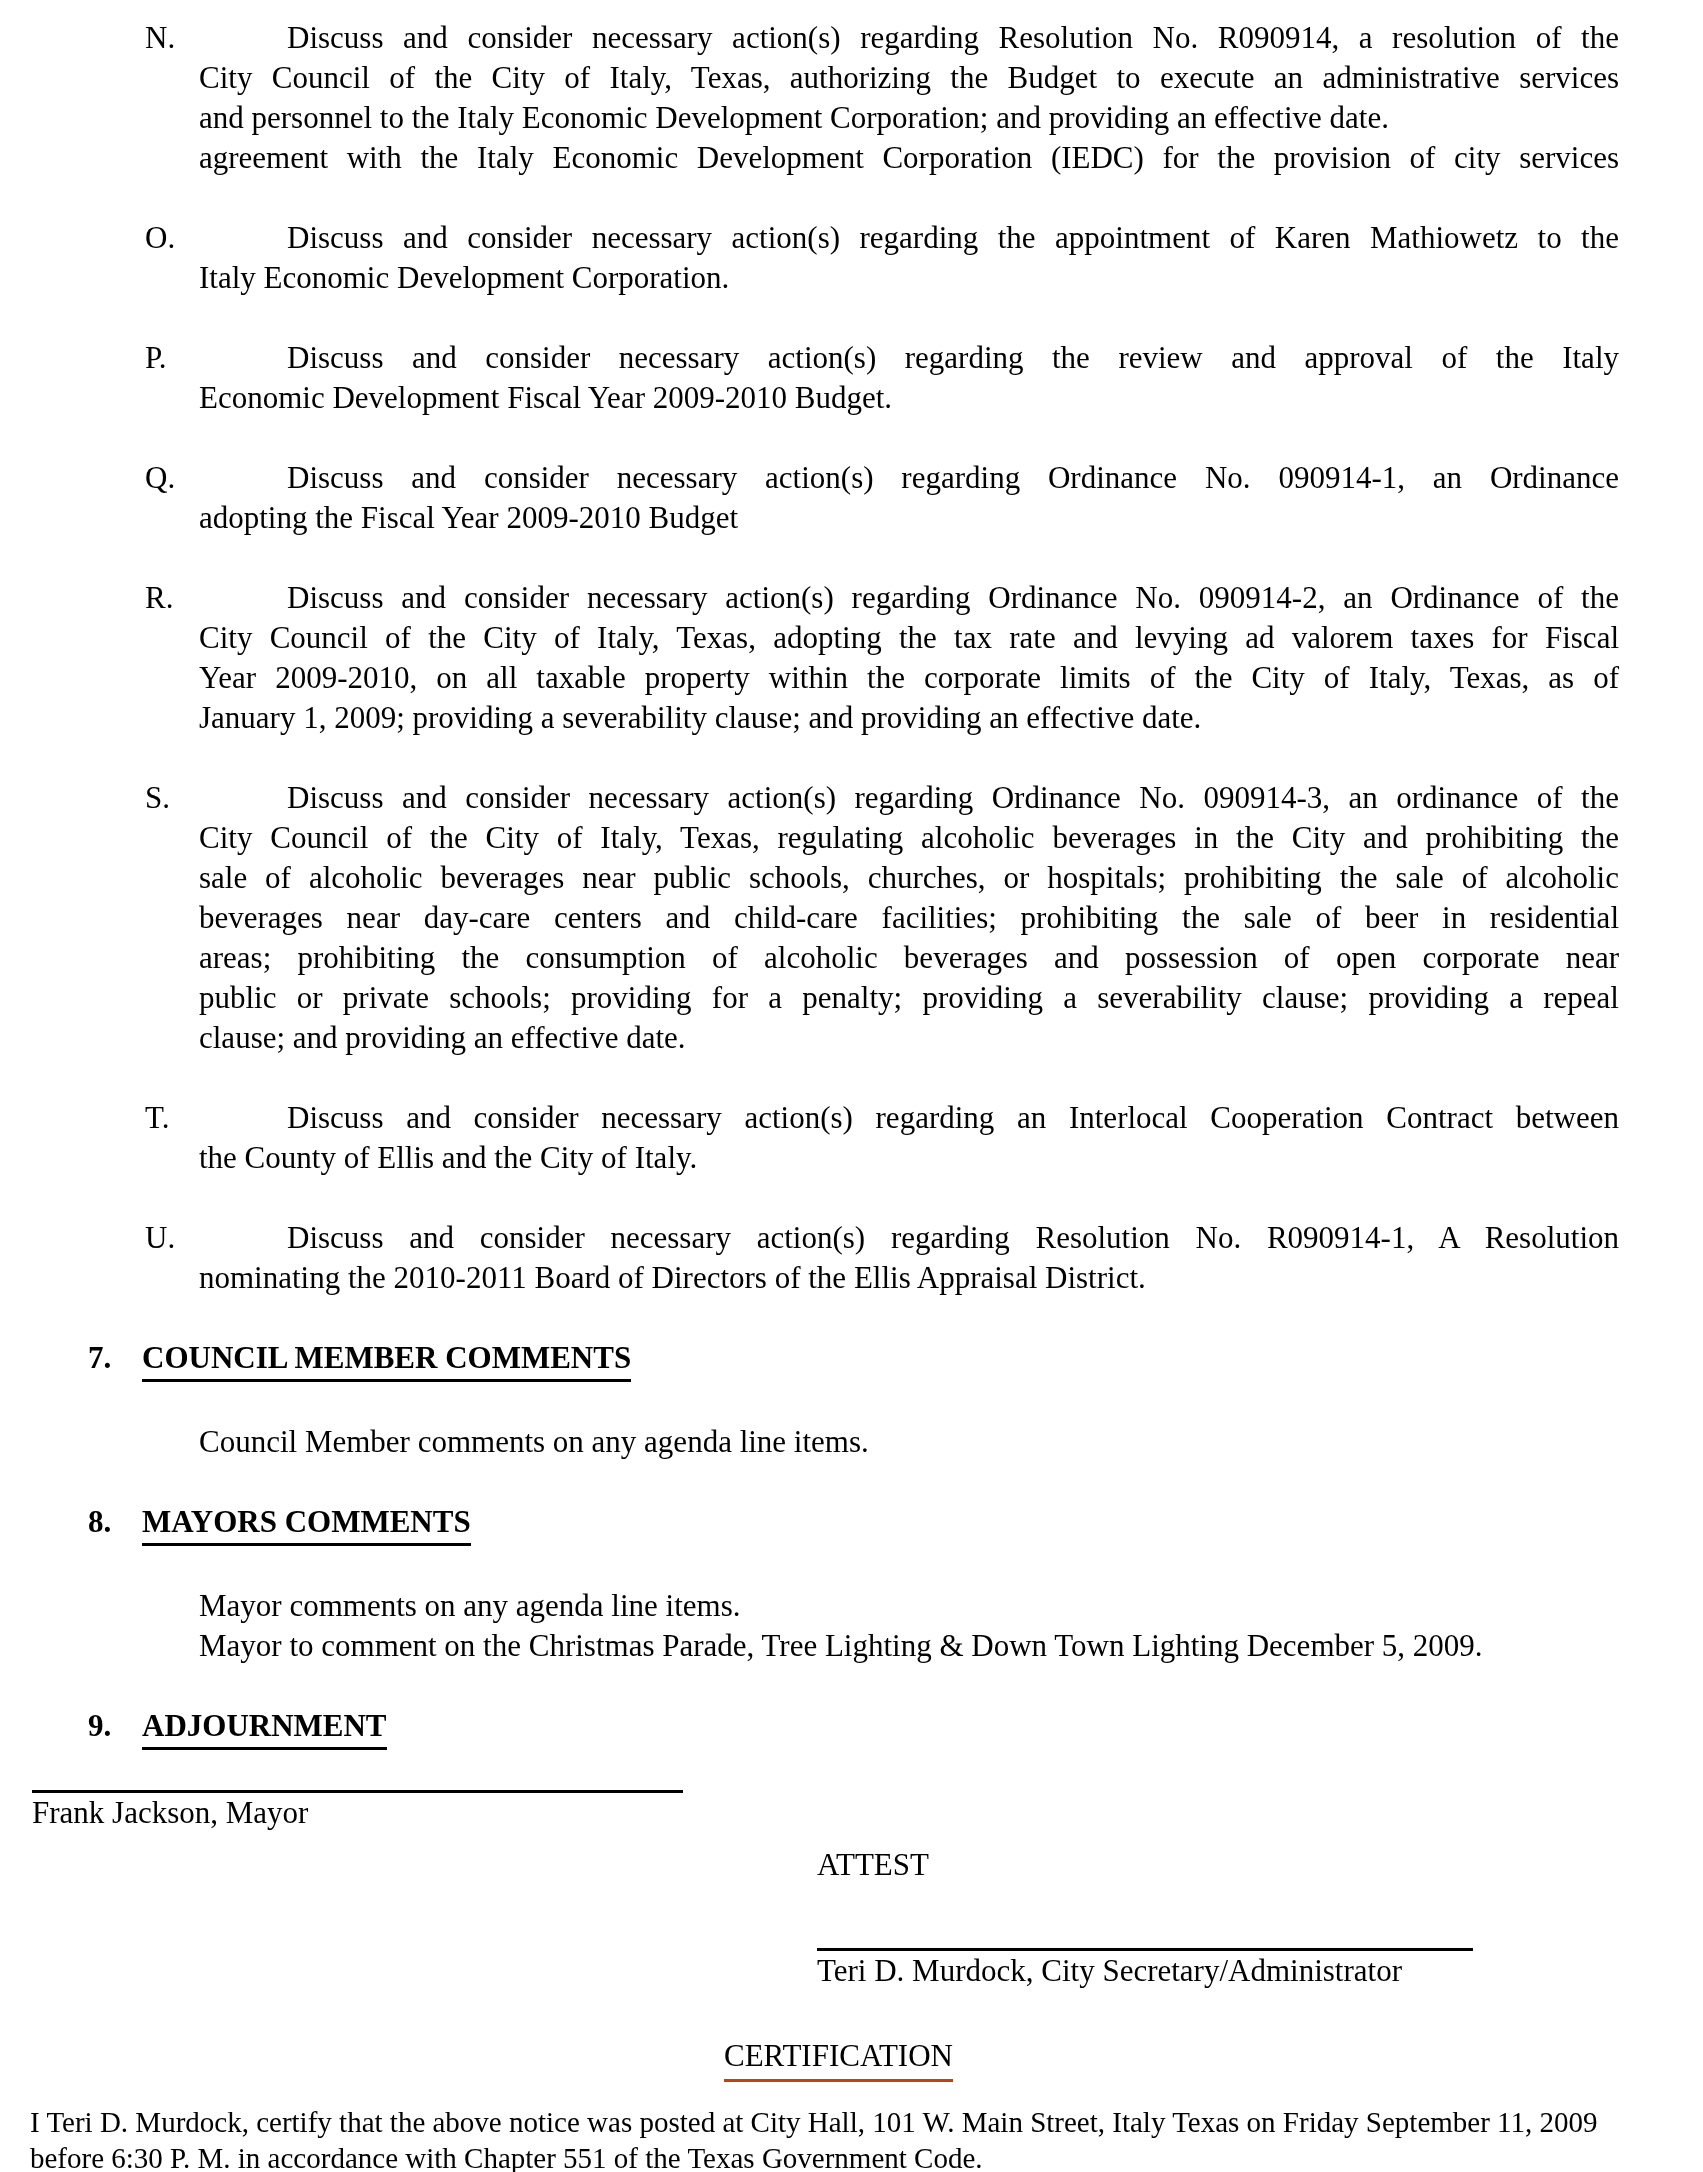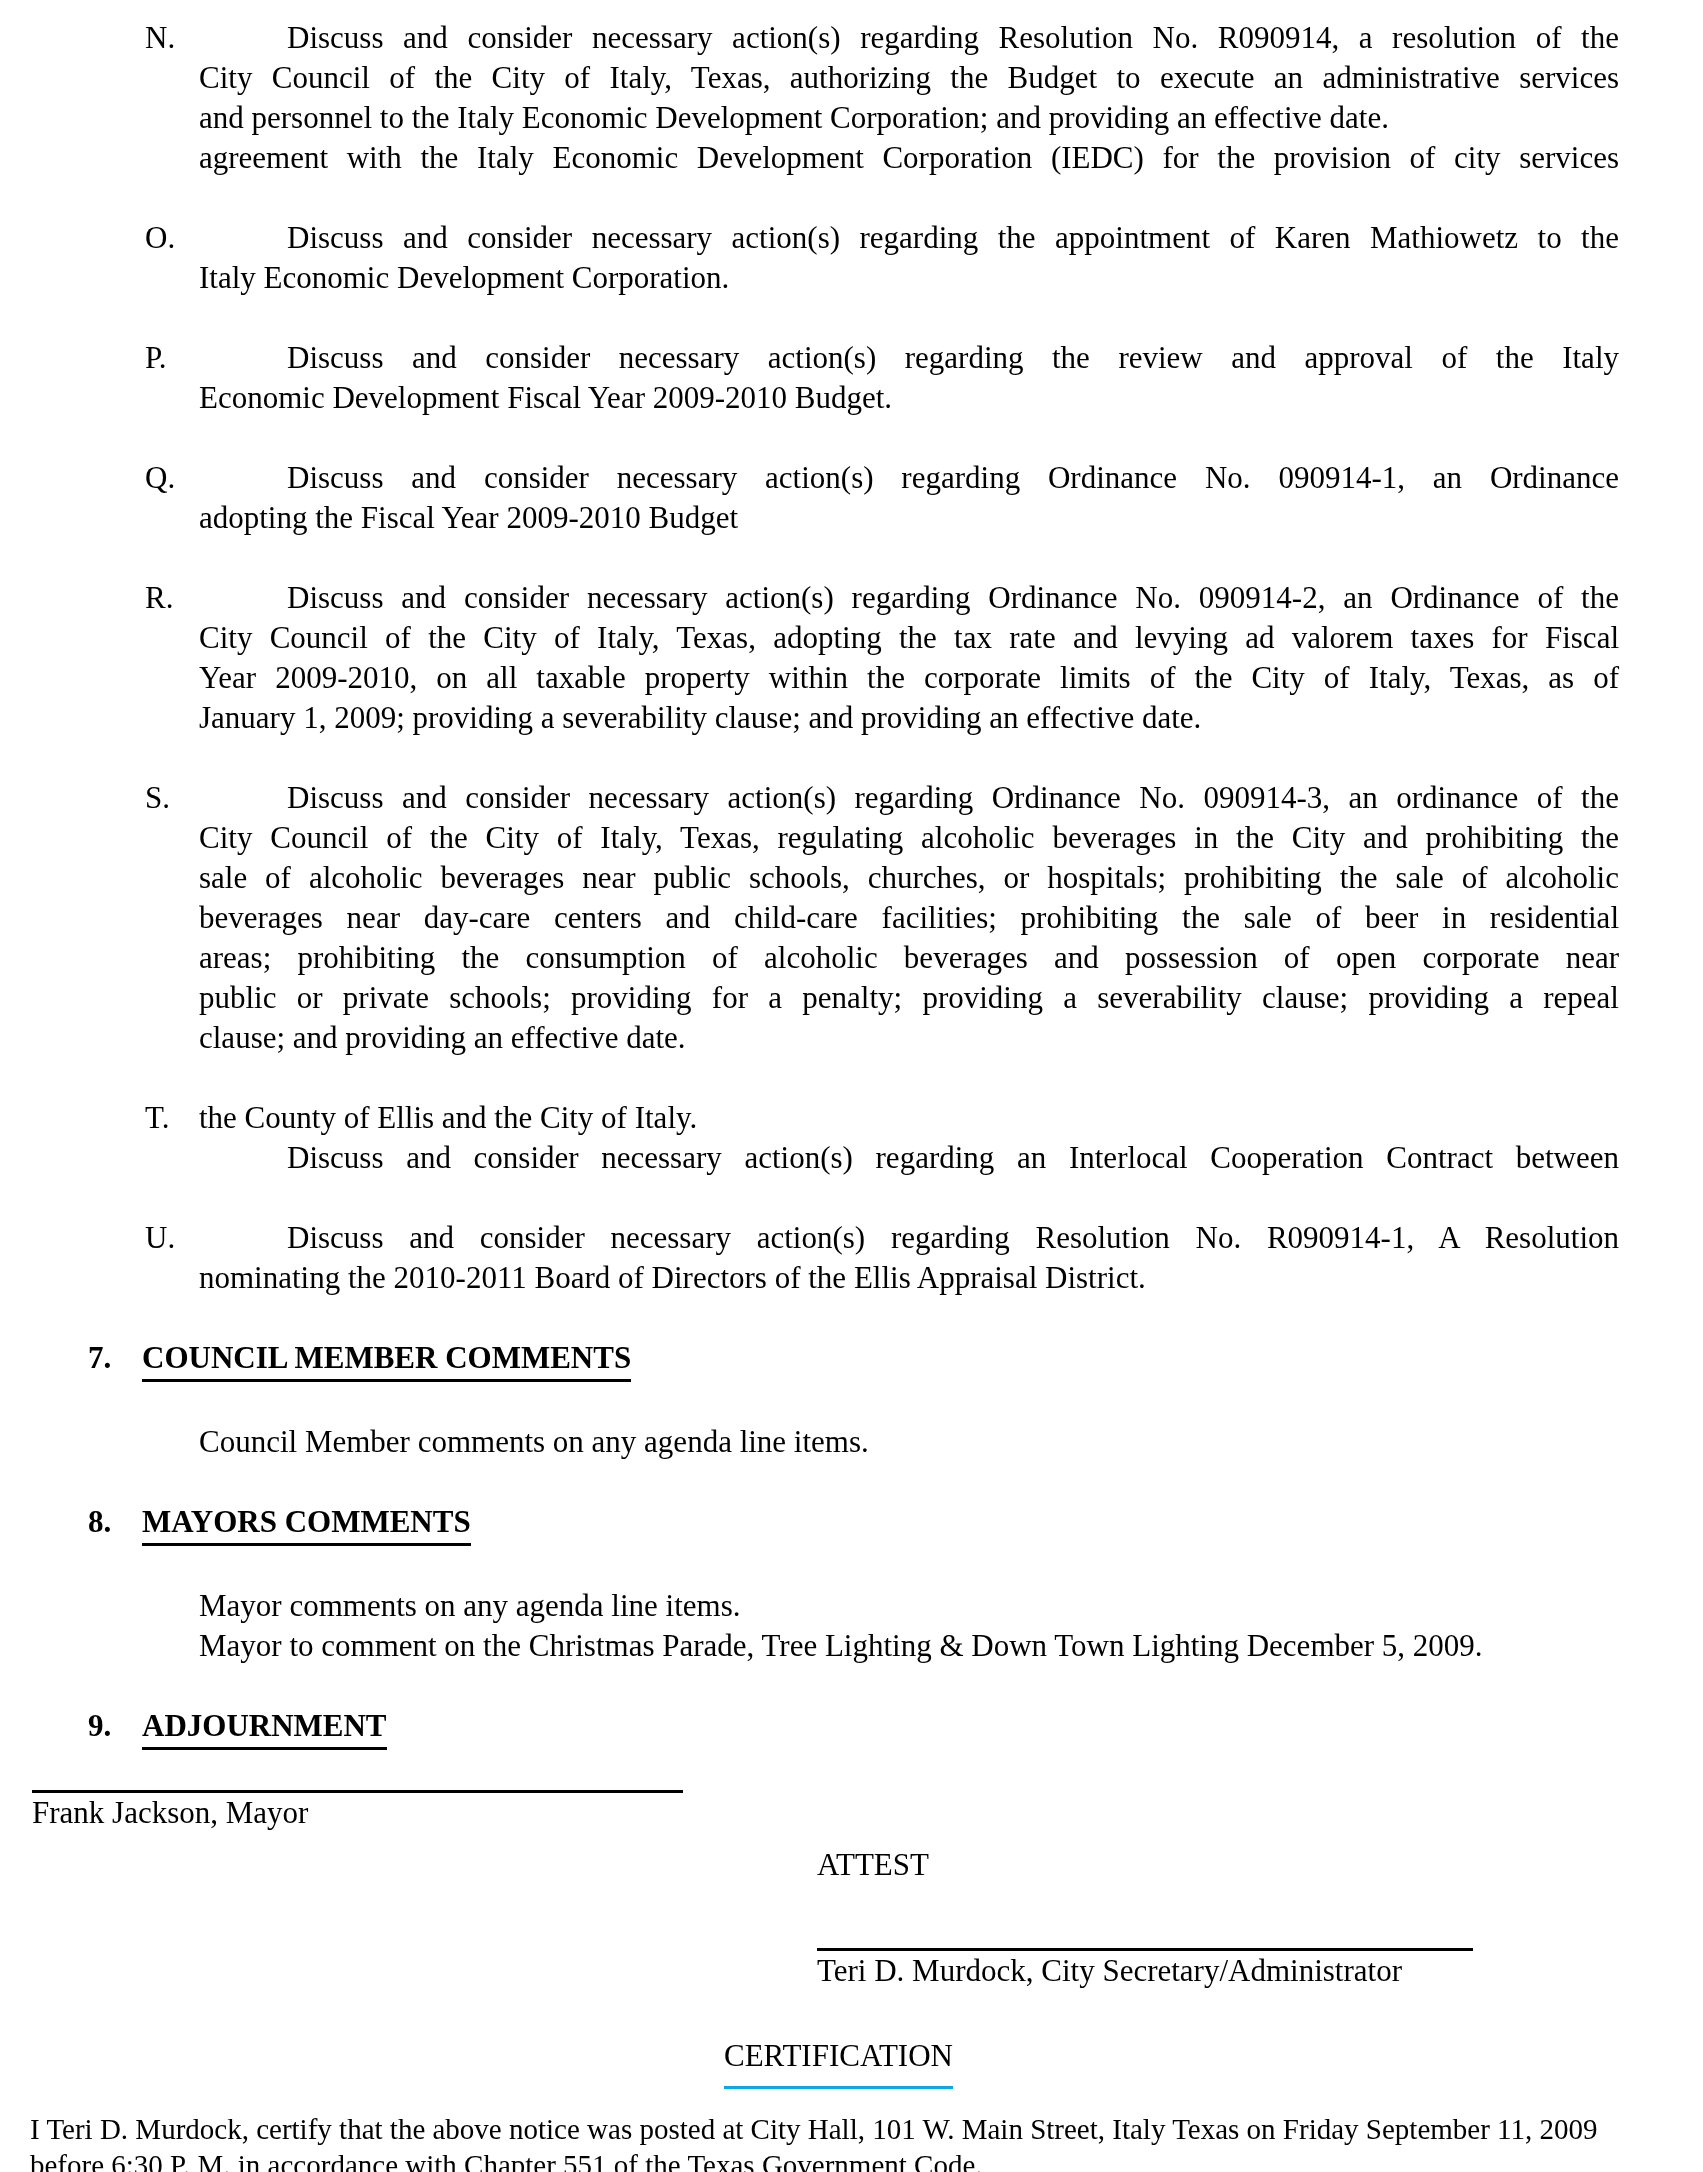--- a/index.html
+++ b/index.html
@@ -58,22 +58,22 @@
   .sig-name { line-height:40px; }
 
   .attest { margin-left:817px; margin-top:12px; line-height:40px; }
 
   .sig-secretary { margin-left:817px; margin-top:63px; }
   .sig-rule-secretary { width:656px; }
 
   .cert-heading { margin-left:724px; margin-top:45px; line-height:40px; }
   .cert-heading .cht {
     display:inline-block;
-    border-bottom:3px solid #0ea5e9;
-    padding-bottom:10px;
+    border-bottom:3px solid #c2410c;
+    padding-bottom:3px;
   }
   .cert-para {
     margin-left:30px;
     margin-right:82px;
     margin-top:22.4px;
     font-size:29px;
   }
   .cert-line { line-height:36px; min-height:36px; }
 </style>
 </head>
@@ -121,22 +121,22 @@
     <div class="line j">City Council of the City of Italy, Texas, regulating alcoholic beverages in the City and prohibiting the</div>
     <div class="line j">sale of alcoholic beverages near public schools, churches, or hospitals; prohibiting the sale of alcoholic</div>
     <div class="line j">beverages near day-care centers and child-care facilities; prohibiting the sale of beer in residential</div>
     <div class="line j">areas; prohibiting the consumption of alcoholic beverages and possession of open corporate near</div>
     <div class="line j">public or private schools; providing for a penalty; providing a severability clause; providing a repeal</div>
     <div class="line">clause; and providing an effective date.</div>
   </div>
 
   <div class="item">
     <span class="letter">T.</span>
+    <div class="line first j">Discuss and consider necessary action(s) regarding an Interlocal Cooperation Contract between</div>
     <div class="line">the County of Ellis and the City of Italy.</div>
-    <div class="line first j">Discuss and consider necessary action(s) regarding an Interlocal Cooperation Contract between</div>
   </div>
 
   <div class="item">
     <span class="letter">U.</span>
     <div class="line first j">Discuss and consider necessary action(s) regarding Resolution No. R090914-1, A Resolution</div>
     <div class="line">nominating the 2010-2011 Board of Directors of the Ellis Appraisal District.</div>
   </div>
 
   <div class="sec">
     <span class="num">7.</span>

